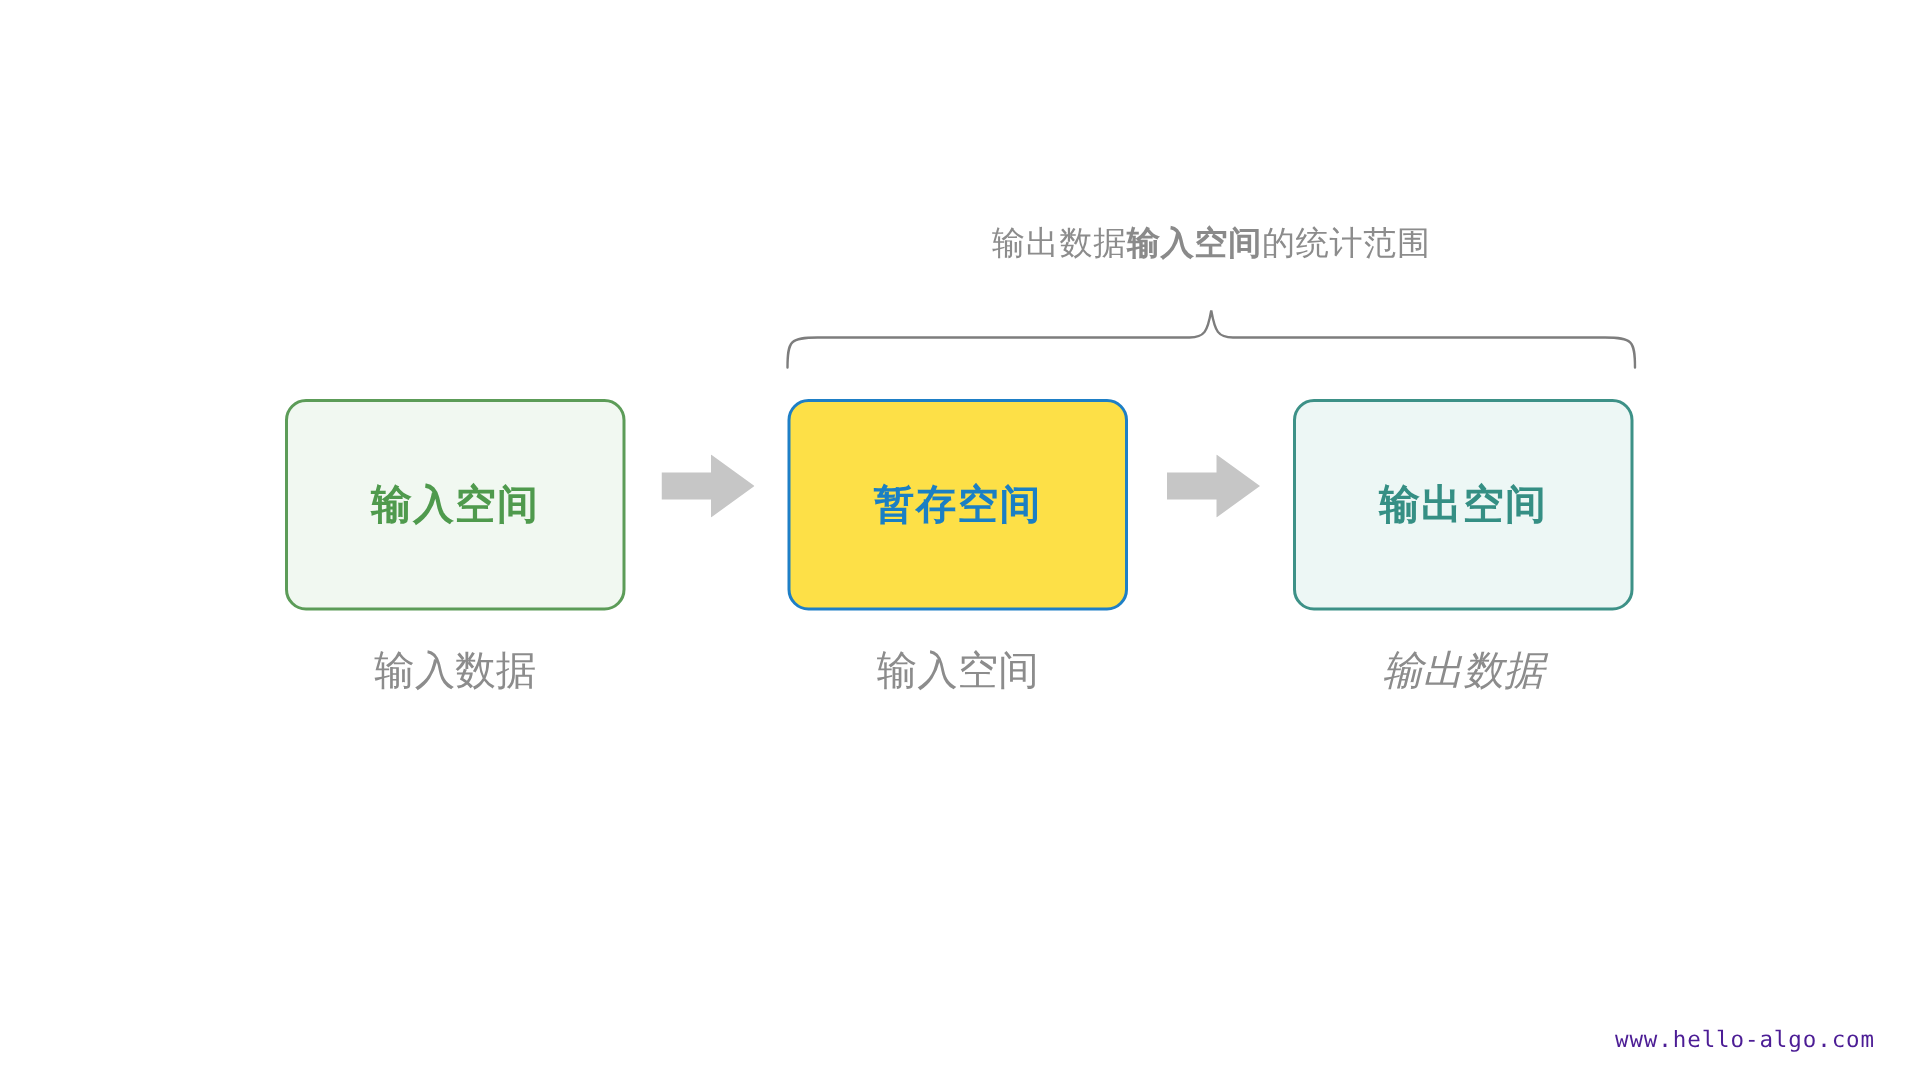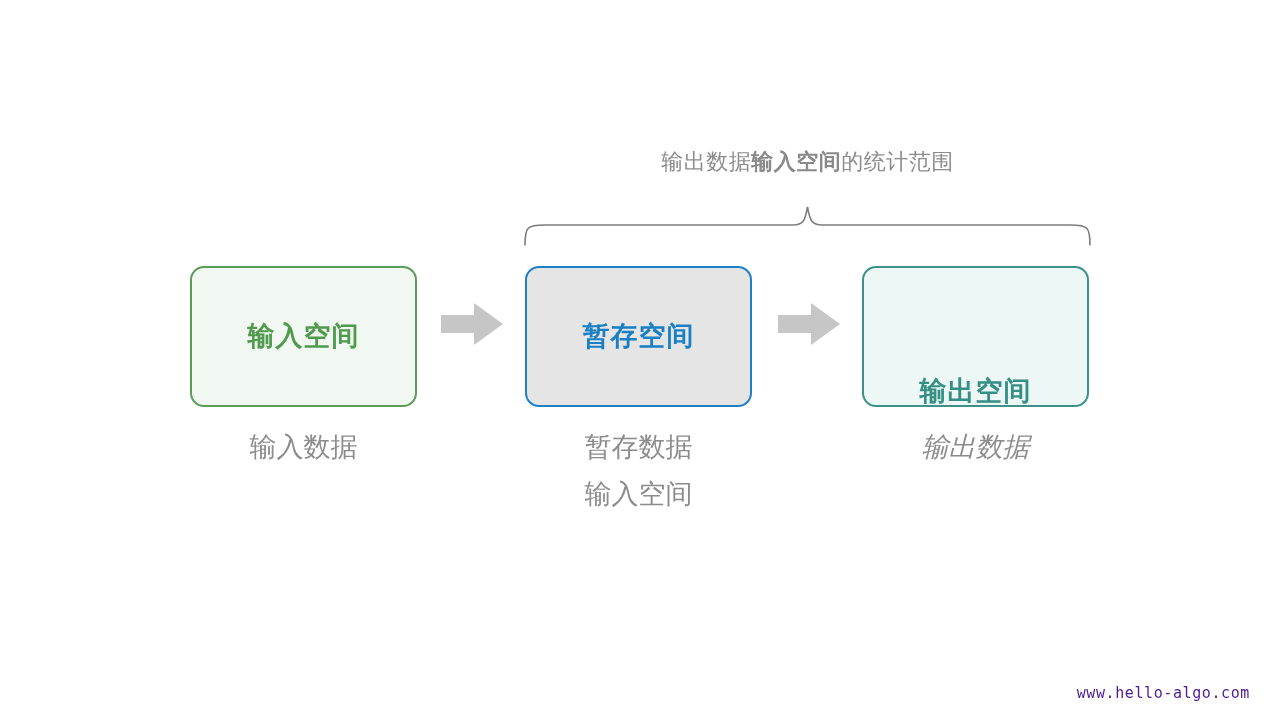--- a/index.html
+++ b/index.html
@@ -79,31 +79,30 @@
 
   .box-input {
     left: 190px;
     background: #f1f8f1;
     border-color: #5c9c58;
   }
   .box-input .box-label { color: #4f9a4d; }
 
   .box-temp {
     left: 525px;
-    background: #e5e5e5;
+    background: #fde047;
     border-color: #1e7fc6;
   }
   .box-temp .box-label { color: #1a7fc4; }
 
   .box-output {
     left: 862px;
     background: #edf7f5;
     border-color: #3d9187;
     width: 227px;
-    align-items: flex-end;
   }
   .box-output .box-label { color: #358f84; }
 
   
   .arrow {
     position: absolute;
     top: 303px;
     width: 62px;
     height: 42px;
   }
@@ -184,21 +183,20 @@
 
   <div class="box box-output">
     <span class="box-label">输出空间</span>
   </div>
 
   <div class="caption-col caption-col-input">
     <div class="caption-line">输入数据</div>
   </div>
 
   <div class="caption-col caption-col-temp">
-    <div class="caption-line">暂存数据</div>
     <div class="caption-line">输入空间</div>
   </div>
 
   <div class="caption-col caption-col-output">
     <div class="caption-line">输出数据</div>
   </div>
 
   <div class="watermark">www.hello-algo.com</div>
 
 </div>

